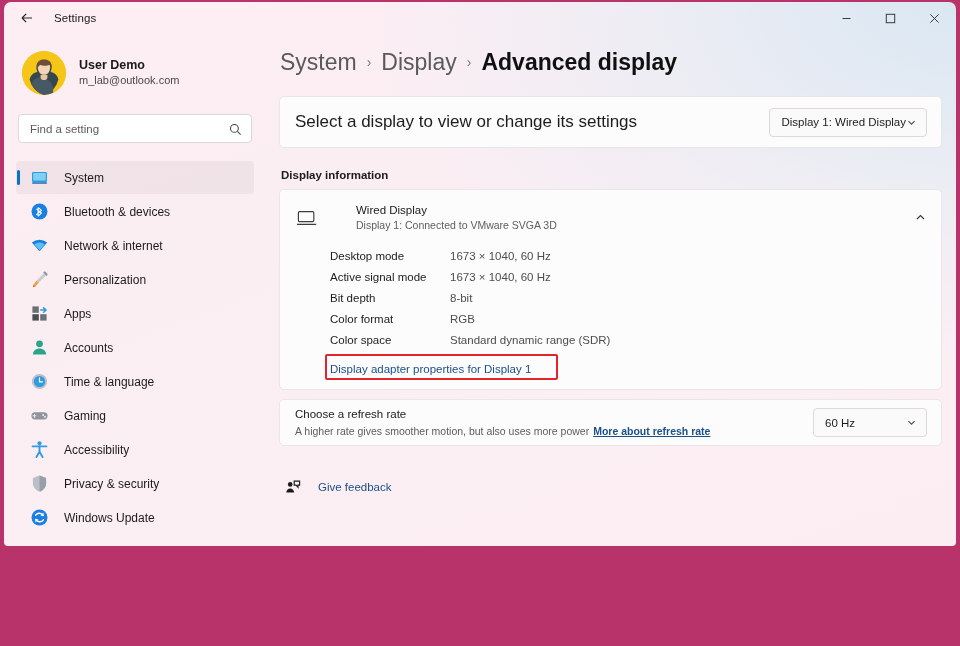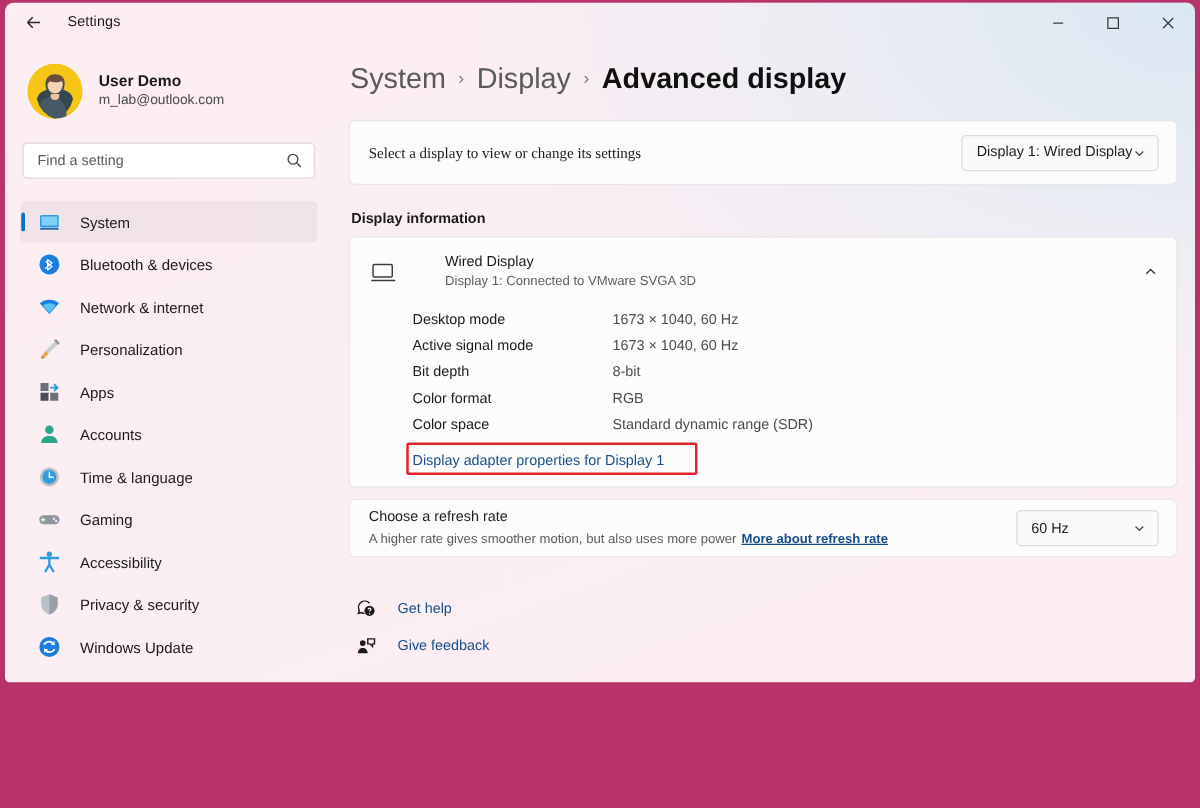--- a/index.html
+++ b/index.html
@@ -186,21 +186,21 @@
     margin-top: 10px;
   }
 
   #select-display-card {
     height: 52px;
     margin-top: 20px;
     display: flex;
     align-items: center;
     padding: 0 14px 0 15px;
   }
-  .card-label { font-size: 12px; color: #1d1d1d; font-family: Liberation Serif, serif; }
+  .card-label { font-size: 17px; color: #1d1d1d; }
 
   .combo {
     margin-left: auto;
     height: 29px;
     min-width: 157px;
     background: #fbfafb;
     border: 1px solid #ddd9db;
     border-radius: 4px;
     display: flex;
     align-items: center;
@@ -226,21 +226,21 @@
     padding: 0 14px 0 16px;
     gap: 20px;
   }
   .monitor-ico { width: 26px; flex: 0 0 26px; display:flex; align-items:center; color:#3c3c3c; }
   .di-titles { margin-left: 14px; line-height: 1.3; }
   .di-name { font-size: 11.5px; color: #1a1a1a; }
   .di-sub { font-size: 10.5px; color: #5e5e5e; margin-top: 1px; }
   .chevron-up { margin-left: auto; color: #3c3c3c; display:flex; }
 
   .spec-table { padding: 0 0 9px 50px; }
-  .spec-row { display: flex; height: 21px; align-items: center; gap: 40px; }
+  .spec-row { display: flex; height: 21px; align-items: center; }
   .spec-k { width: 120px; font-size: 11.5px; color: #1c1c1c; }
   .spec-v { font-size: 11.5px; color: #4d4d4d; }
 
   .adapter-link-wrap {
     position: relative;
     padding: 0 0 12px 50px;
   }
   .adapter-link {
     font-size: 11.5px;
     color: #1a4f8a;
@@ -551,31 +551,20 @@
               <path d="M2.4 4.2l3.1 3 3.1-3"></path>
             </svg>
         </span>
       </div>
     </div>
 
     <div class="footer-links">
       <div class="flink">
         <span class="flink-ico">
           <svg width="16" height="16" viewBox="0 0 16 16" fill="none" stroke="currentColor" stroke-width="1.15">
-            <path d="M10.6 3.6A5 5 0 0 0 2.4 9.2l-.7 2.6 2.6-.7a5 5 0 0 0 2.2.7"></path>
-            <circle cx="10.6" cy="9.6" r="4.1" fill="currentColor" stroke="none"></circle>
-            <path d="M9.5 8.5c0-1.4 2.2-1.4 2.2 0 0 .8-1.1.8-1.1 1.7" stroke="#fff" stroke-width=".95"></path>
-            <circle cx="10.6" cy="12" r=".55" fill="#fff" stroke="none"></circle>
-          </svg>
-        </span>
-        <span class="flink-text">Get help</span>
-      </div>
-      <div class="flink">
-        <span class="flink-ico">
-          <svg width="16" height="16" viewBox="0 0 16 16" fill="none" stroke="currentColor" stroke-width="1.15">
             <circle cx="5.2" cy="5.4" r="2.3" fill="currentColor" stroke="none"></circle>
             <path d="M1.3 13.6c0-2.6 1.7-4.2 3.9-4.2s3.9 1.6 3.9 4.2z" fill="currentColor" stroke="none"></path>
             <path d="M9.2 2.1h5.4v4h-1.6v2.1l-2-2.1H9.2z"></path>
           </svg>
         </span>
         <span class="flink-text">Give feedback</span>
       </div>
     </div>
 
   </div>

